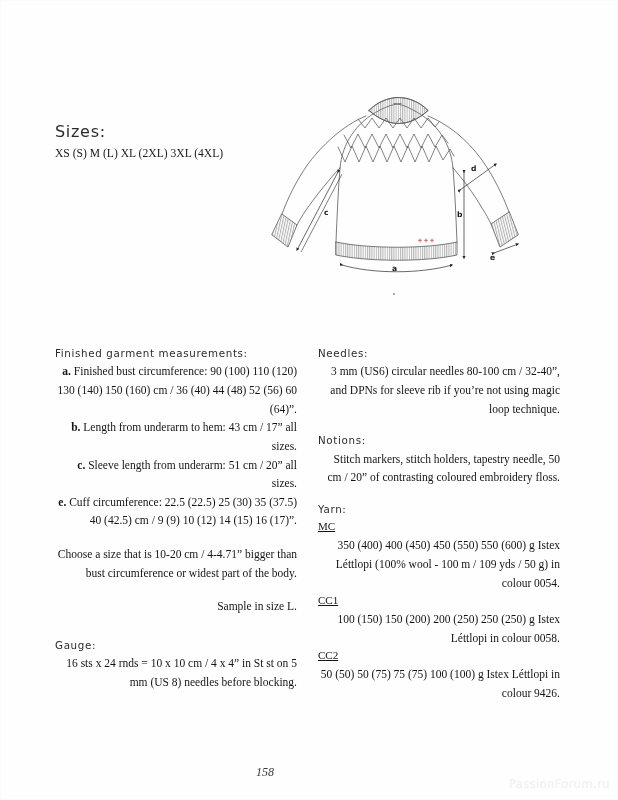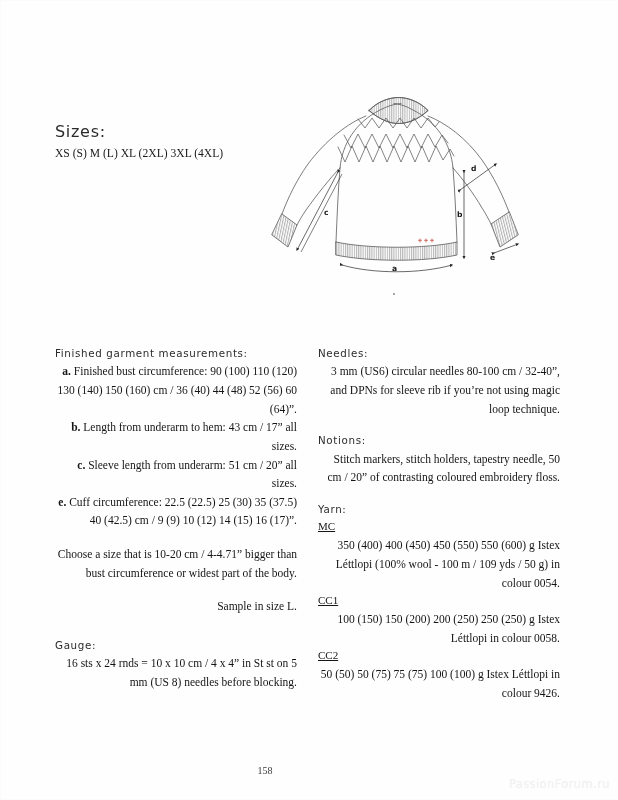--- a/index.html
+++ b/index.html
@@ -98,22 +98,23 @@
   }
 
   
   .folio {
     position: absolute;
     left: 0;
     top: 765px;
     width: 530px;
     text-align: center;
     font-family: "Liberation Serif", serif;
-    font-size: 10px;
+    font-size: 12px;
     color: #3b3b3b;
+    font-style: italic;
   }
   .watermark {
     position: absolute;
     right: 8px;
     top: 777px;
     font-family: "DejaVu Sans", sans-serif;
     font-size: 11.5px;
     letter-spacing: 0.4px;
     color: #f2f2f2;
     text-shadow: 0 0 1px #ededed;

